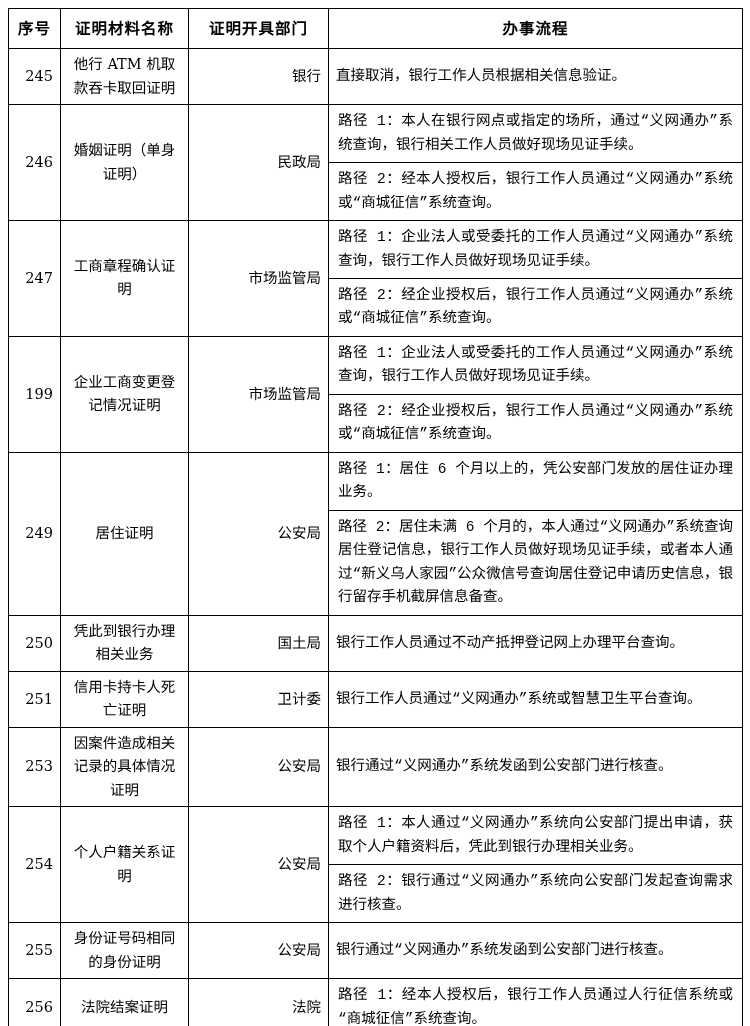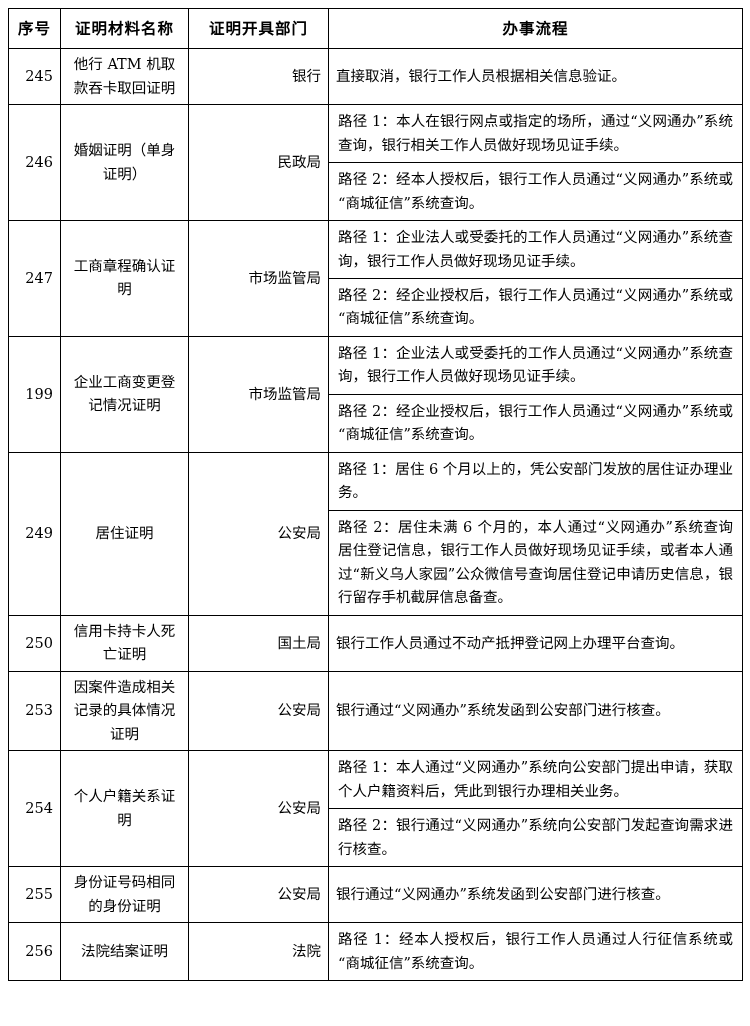--- a/index.html
+++ b/index.html
@@ -58,20 +58,21 @@
     padding-right: 4px;
   }
   td.dept {
     text-align: right;
   }
   td.proc {
     text-align: justify;
     text-justify: inter-ideograph;
     padding-left: 9px;
     padding-right: 9px;
+    font-family: Liberation Mono, monospace;
   }
   
   td.proc.nested {
     padding: 0;
   }
   .proc-sub {
     padding: 5px 9px 5px 9px;
     text-align: justify;
     text-justify: inter-ideograph;
     border-bottom: 1.1px solid #000;
@@ -143,25 +144,31 @@
         <td class="name">居住证明</td>
         <td class="dept">公安局</td>
         <td class="proc nested">
           <div class="proc-sub">路径 1：居住 6 个月以上的，凭公安部门发放的居住证办理业务。</div>
           <div class="proc-sub">路径 2：居住未满 6 个月的，本人通过“义网通办”系统查询居住登记信息，银行工作人员做好现场见证手续，或者本人通过“新义乌人家园”公众微信号查询居住登记申请历史信息，银行留存手机截屏信息备查。</div>
         </td>
       </tr>
 
       <tr>
         <td class="seq">250</td>
-        <td class="name">信用卡持卡人死亡证明</td>
+        <td class="name">凭此到银行办理相关业务</td>
         <td class="dept">国土局</td>
         <td class="proc">银行工作人员通过不动产抵押登记网上办理平台查询。</td>
       </tr>
 
+      <tr>
+        <td class="seq">251</td>
+        <td class="name">信用卡持卡人死亡证明</td>
+        <td class="dept">卫计委</td>
+        <td class="proc">银行工作人员通过“义网通办”系统或智慧卫生平台查询。</td>
+      </tr>
 
 
       <tr>
         <td class="seq">253</td>
         <td class="name">因案件造成相关记录的具体情况证明</td>
         <td class="dept">公安局</td>
         <td class="proc">银行通过“义网通办”系统发函到公安部门进行核查。</td>
       </tr>
 
       <tr>

